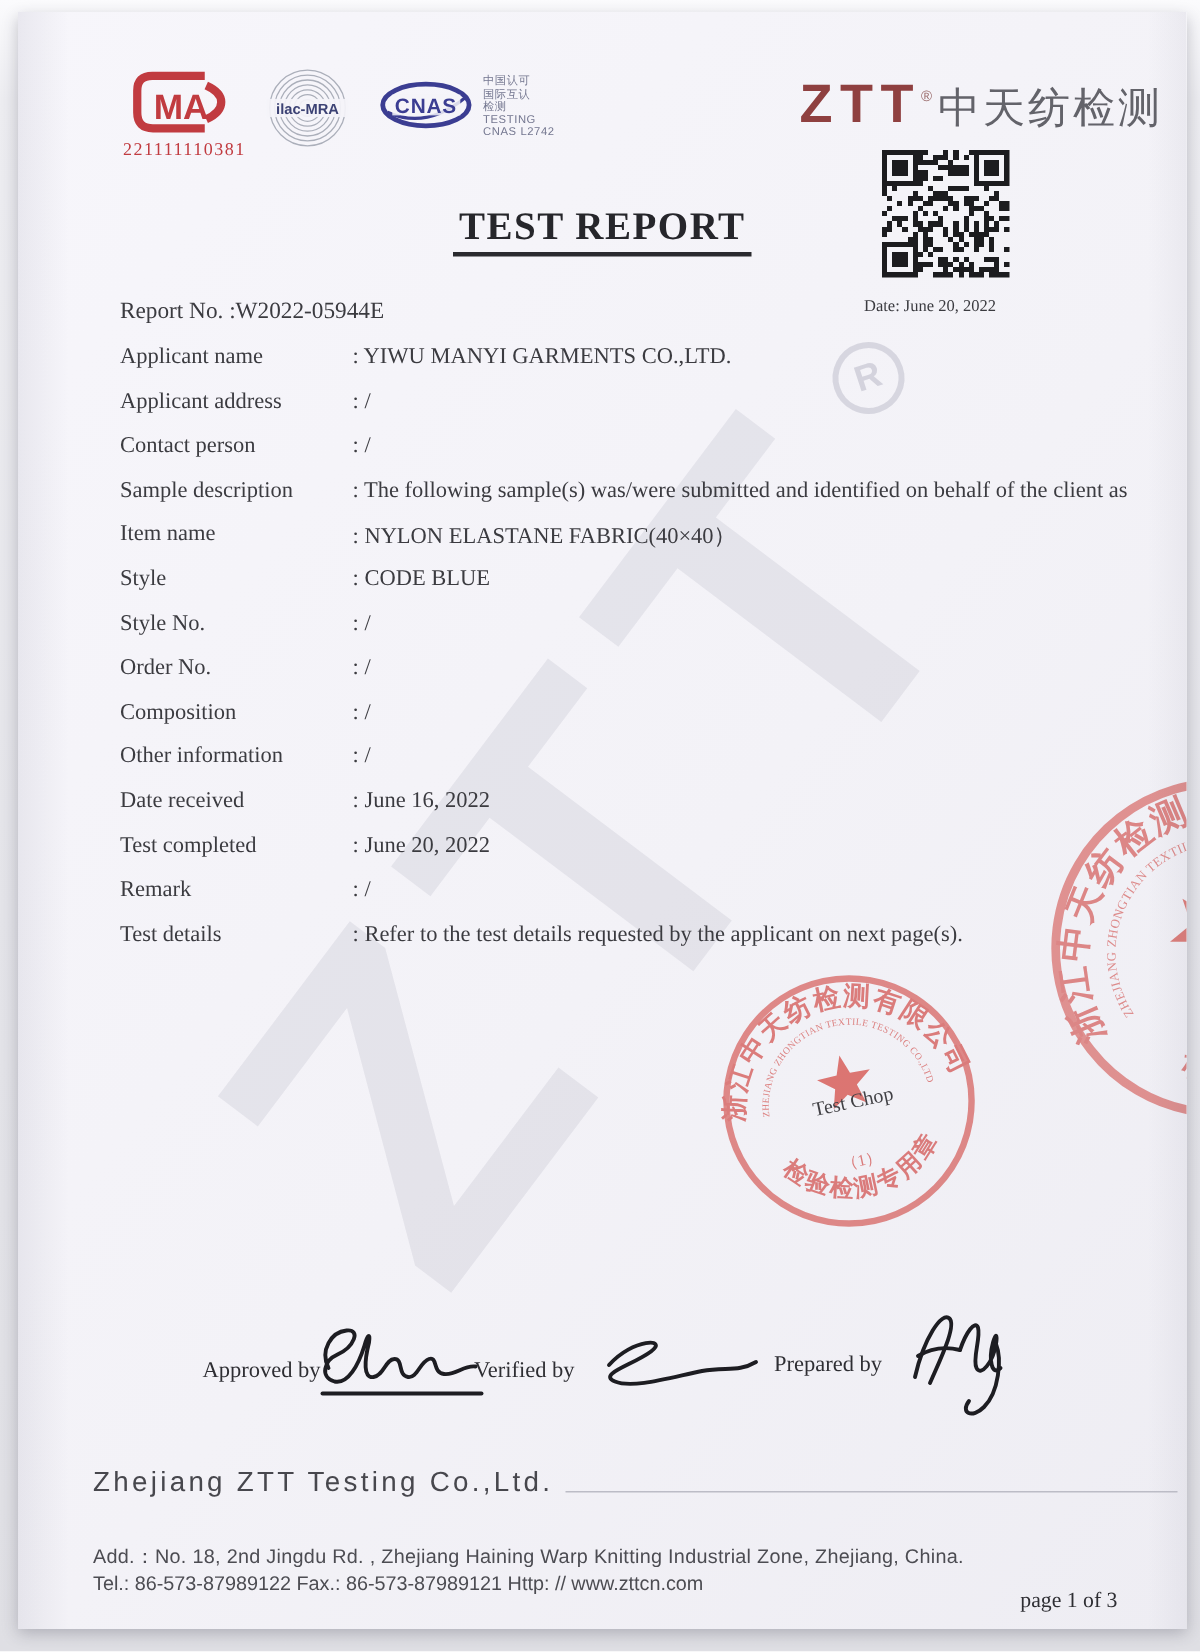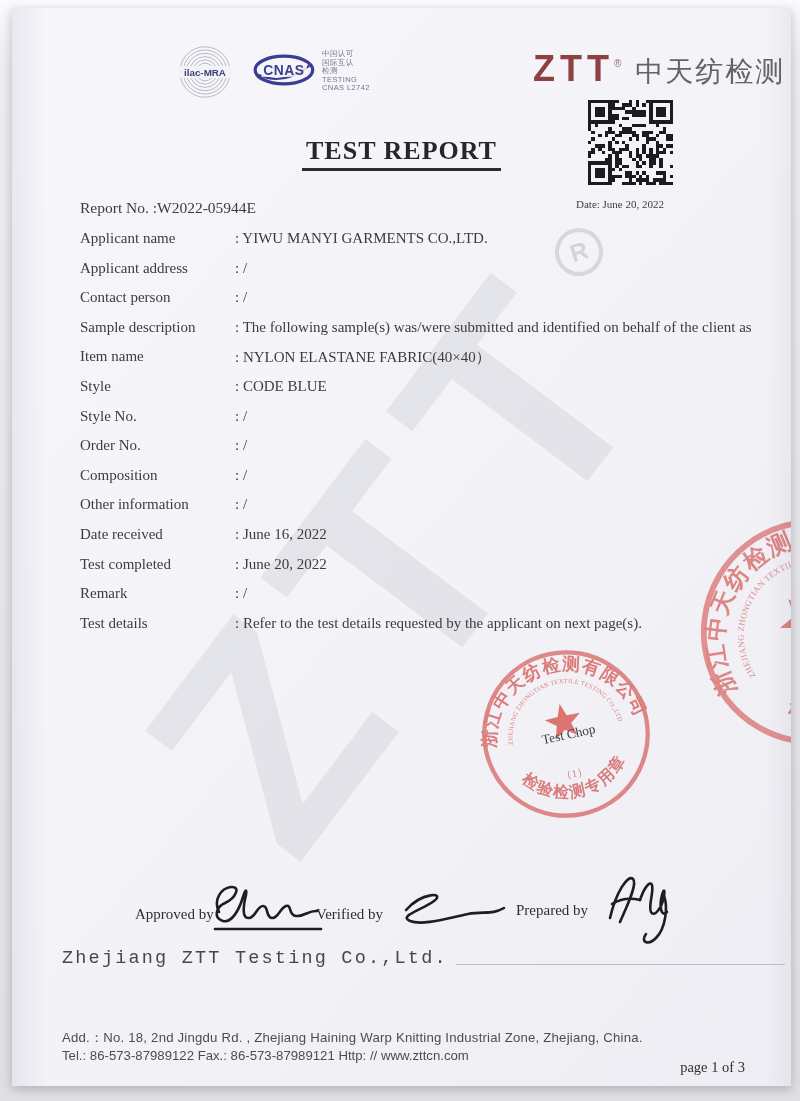--- a/index.html
+++ b/index.html
@@ -39,21 +39,21 @@
   .ilac{position:absolute;left:165px;top:36px;width:56px;height:56px;}
   .cnas{position:absolute;left:241px;top:42px;display:flex;align-items:flex-start;}
   .cnas svg{width:64px;height:40px;}
   .cnas-side{margin-left:5px;font-family:"Liberation Sans",sans-serif;font-size:7.5px;
     line-height:8.6px;color:#73768f;letter-spacing:.4px;}
   .ztt-logo{position:absolute;left:521px;top:44px;display:flex;align-items:baseline;
     font-family:"Liberation Sans",sans-serif;}
   .ztt-word{font-weight:bold;font-size:36px;line-height:34px;color:var(--ztt-maroon);
     letter-spacing:5px;}
   .ztt-reg{font-size:10px;color:#9a6a6a;vertical-align:top;position:relative;top:-14px;}
-  .ztt-cn{font-size:28px;color:#63636a;letter-spacing:2px;margin-left:14px;font-weight:500;}
+  .ztt-cn{font-size:28px;color:#63636a;letter-spacing:2px;margin-left:4px;font-weight:500;}
   .qr{position:absolute;left:576px;top:92px;width:85px;height:85px;}
 
   
   .title-wrap{position:absolute;left:0;right:0;top:128px;text-align:center;}
   .title{display:inline-block;font-size:26px;font-weight:bold;color:#26262b;
     letter-spacing:1px;border-bottom:3px solid #2a2a2f;padding:0 4px 2px;}
   .report-no{position:absolute;left:68px;top:191px;font-size:15.5px;color:var(--ink);}
   .date-line{position:absolute;left:564px;top:178px;font-size:11px;color:var(--ink);margin-top:12px;}
 
   
@@ -74,41 +74,49 @@
   .lab-verified{left:304px;top:40px;}
   .lab-prepared{left:504px;top:36px;}
   .sig{position:absolute;}
   .sig svg{width:100%;height:100%;}
   .sig-approved{left:193px;top:12px;width:132px;height:66px;}
   .sig-verified{left:378px;top:22px;width:124px;height:52px;}
   .sig-prepared{left:586px;top:0px;width:76px;height:84px;}
   .sig path{fill:none;stroke:#1d1d22;stroke-width:2.6;stroke-linecap:round;stroke-linejoin:round;}
 
   
-  .footer-company{position:absolute;left:50px;top:940px;right:6px;display:flex;align-items:flex-end;
-    font-family:Liberation Mono, monospace;}
+  .footer-company{position:absolute;left:50px;top:969px;right:6px;display:flex;align-items:flex-end;
+    font-family:Liberation Sans, sans-serif;}
   .company-name{font-size:18.5px;color:#47474d;letter-spacing:2.2px;white-space:nowrap;}
   .company-rule{flex:1;border-bottom:1.5px solid #bcbcc6;margin:0 0 4px 8px;}
   .footer-addr{position:absolute;left:50px;top:1021px;font-family:"Liberation Sans",sans-serif;
     font-size:13.2px;color:#4c4c52;letter-spacing:.2px;white-space:nowrap;}
   .footer-tel{position:absolute;left:50px;top:1040px;font-family:"Liberation Sans",sans-serif;
     font-size:13.2px;color:#4c4c52;white-space:nowrap;}
   .page-num{position:absolute;right:46px;top:1051px;font-size:14.5px;color:#2e2e33;}
 </style>
 </head>
 <body>
 
 <div class="photo">
   <div class="page">
 
     <div class="watermark">ZTT</div>
     <div class="rmark">
       <span>R</span>
     </div>
 
+    <div class="cma">
+      <svg viewBox="0 0 130 92">
+        <path d="M 100,11 H 30 Q 10,11 10,31 V 60 Q 10,81 31,81 H 100" fill="none" stroke="#c13b40" stroke-width="11"></path>
+        <path d="M 102,24 Q 122,33 122,46 Q 122,60 102,69" fill="none" stroke="#c13b40" stroke-width="11"></path>
+        <text x="32" y="69" font-size="47" font-weight="bold" fill="#c13b40" font-family="Liberation Sans,sans-serif">MA</text>
+      </svg>
+      <div class="cma-num">221111110381</div>
+    </div>
 
     <div class="ilac">
       <svg viewBox="0 0 60 60">
         <g stroke="#abafba" fill="none" stroke-width="0.9">
           <circle cx="30" cy="30" r="27"></circle>
             <circle cx="30" cy="30" r="23.5"></circle>
           <circle cx="30" cy="30" r="20"></circle>
             <circle cx="30" cy="30" r="16.5"></circle>
           <circle cx="30" cy="30" r="13"></circle>
             <circle cx="30" cy="30" r="9.5"></circle>

